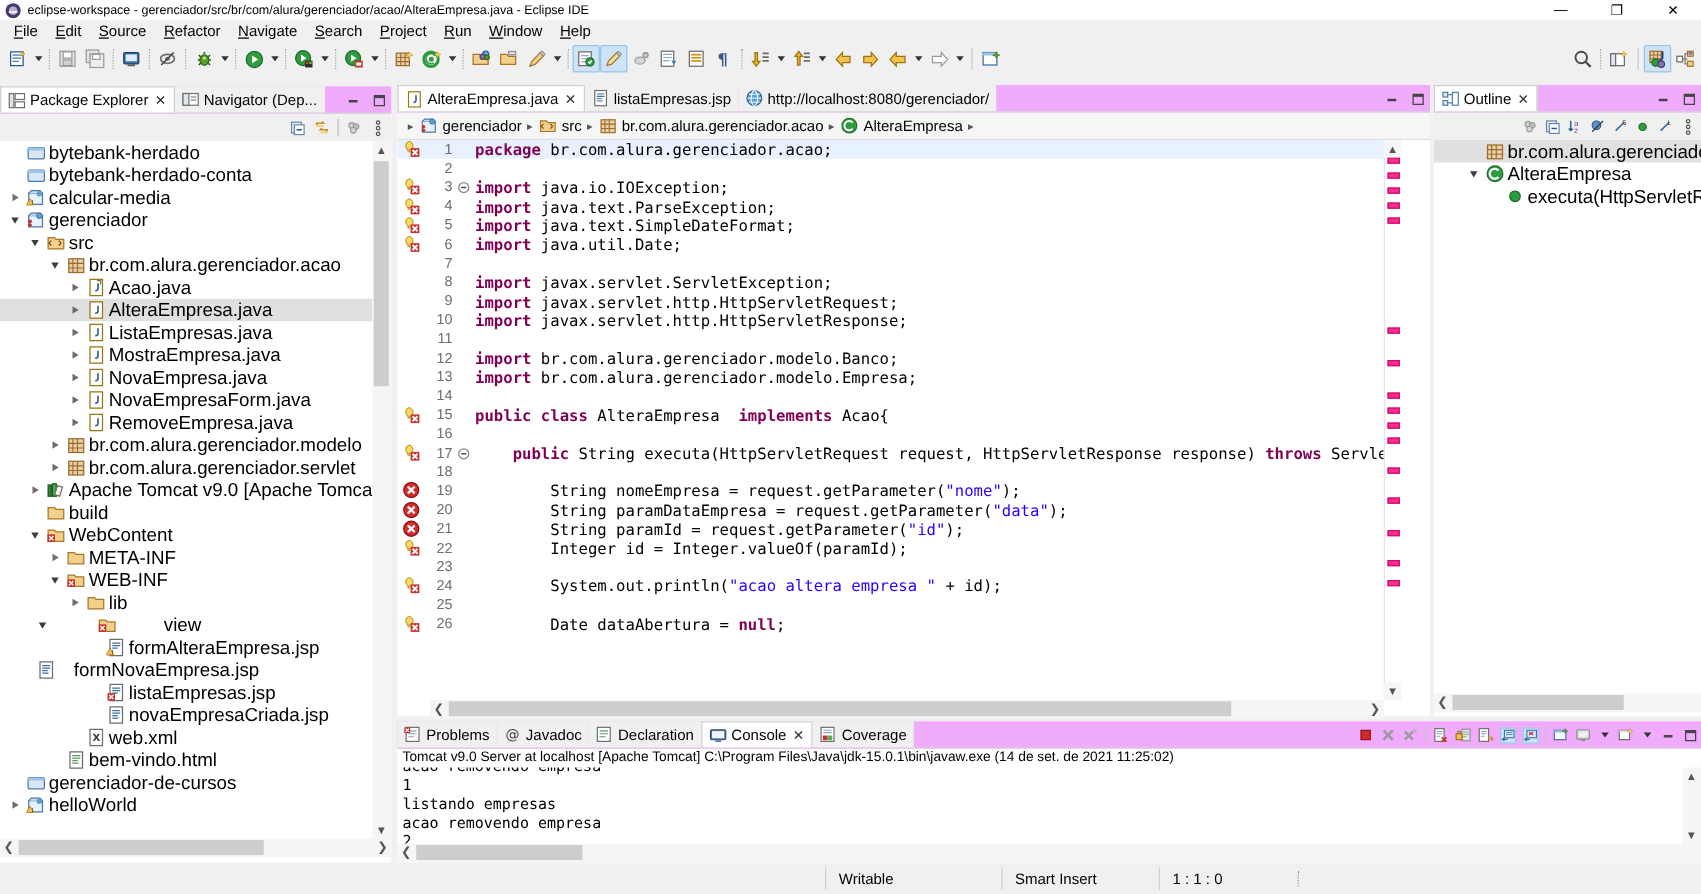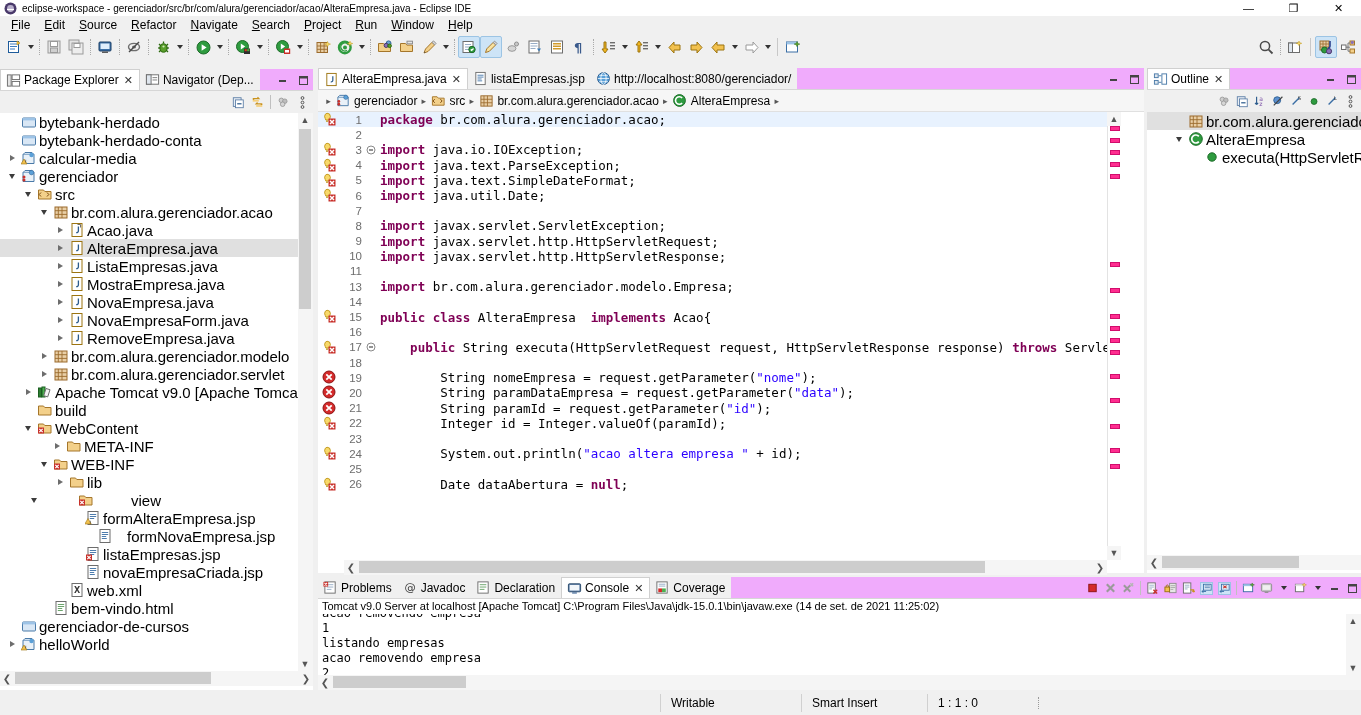--- a/index.html
+++ b/index.html
@@ -660,21 +660,21 @@
             </span>
             <span class="ticon">
               <svg width="16" height="16" viewBox="0 0 16 16">
                 <path d="M1.5 13V4h5l1.3 1.5h6.2V13z" fill="#f3d08a" stroke="#a5762a"></path>
                 <rect x="1" y="7.5" width="6" height="6" fill="#c8302a"></rect>
                 <path d="M2.3 8.8l3.4 3.4M5.7 8.8l-3.4 3.4" stroke="#fff" stroke-width="1.2"></path>
               </svg>
             </span>
             <span class="tlabel">WebContent</span>
           </div>
-          <div class="trow" style="padding-left: 49px; text-align: center;">
+          <div class="trow" style="padding-left: 36px; text-align: center;">
             <span class="tw">
               <span class="chev r"></span>
             </span>
             <span class="ticon">
               <svg width="16" height="16" viewBox="0 0 16 16">
                 <path d="M1.5 13V4h5l1.3 1.5h6.2V13z" fill="#f3d08a" stroke="#a5762a"></path>
               </svg>
             </span>
             <span class="tlabel">META-INF</span>
           </div>
@@ -720,21 +720,21 @@
             <span class="ticon">
               <svg width="16" height="16" viewBox="0 0 16 16">
                 <rect x="3" y="1.5" width="10" height="13" fill="#fff" stroke="#6d6d6d"></rect>
                 <path d="M4.8 4.5h6.4M4.8 6.5h6.4M4.8 8.5h4.4" stroke="#3a6ea5" stroke-width=".9"></path>
                 <path d="M3 8.5l3.2 5.5H-0.2z" fill="#f2c14e" stroke="#9c7410" stroke-width=".6"></path>
                 <text x="4.2" y="13.5" font-size="4.5" fill="#000" font-family="DejaVu Sans">!</text>
               </svg>
             </span>
             <span class="tlabel">formAlteraEmpresa.jsp</span>
           </div>
-          <div class="trow" style="padding-left: 68px; gap: 12px;">
+          <div class="trow" style=" gap: 12px;">
             <span class="tw"></span>
             <span class="ticon">
               <svg width="16" height="16" viewBox="0 0 16 16">
                 <rect x="3" y="1.5" width="10" height="13" fill="#fff" stroke="#6d6d6d"></rect>
                 <path d="M4.8 4.5h6.4M4.8 6.5h6.4M4.8 8.5h4.4M4.8 10.5h5" stroke="#3a6ea5" stroke-width=".9"></path>
               </svg>
             </span>
             <span class="tlabel">formNovaEmpresa.jsp</span>
           </div>
           <div class="trow" style="padding-left: 68px;">
@@ -943,20 +943,21 @@
                   <path d="M5 1.2a3.4 3.4 0 013.4 3.4c0 1.5-1.2 2.2-1.2 3.4H3.8C3.8 6.8 2.6 6.1 2.6 4.6A3.4 3.4 0 015 1.2z" fill="#f8d96b" stroke="#b88a00" stroke-width=".8"></path>
                   <rect x="4" y="8.4" width="2.2" height="1.5" fill="#c8a43a"></rect>
                   <rect x="6.5" y="6.5" width="7" height="7" fill="#c8302a"></rect>
                   <path d="M8 8l4 4M12 8l-4 4" stroke="#fff" stroke-width="1.5"></path>
                 </svg></span></span><span class="lnum">6</span><span class="fold"></span><span class="ctext"><span class="kw">import</span> java.util.Date;</span></div>
           <div class="cline"><span class="gutter"></span><span class="lnum">7</span><span class="fold"></span><span class="ctext"></span></div>
           <div class="cline"><span class="gutter"></span><span class="lnum">8</span><span class="fold"></span><span class="ctext"><span class="kw">import</span> javax.servlet.ServletException;</span></div>
           <div class="cline"><span class="gutter"></span><span class="lnum">9</span><span class="fold"></span><span class="ctext"><span class="kw">import</span> javax.servlet.http.HttpServletRequest;</span></div>
           <div class="cline"><span class="gutter"></span><span class="lnum">10</span><span class="fold"></span><span class="ctext"><span class="kw">import</span> javax.servlet.http.HttpServletResponse;</span></div>
           <div class="cline"><span class="gutter"></span><span class="lnum">11</span><span class="fold"></span><span class="ctext"></span></div>
+          <div class="cline"><span class="gutter"></span><span class="lnum">12</span><span class="fold"></span><span class="ctext"><span class="kw">import</span> br.com.alura.gerenciador.modelo.Banco;</span></div>
           <div class="cline"><span class="gutter"></span><span class="lnum">13</span><span class="fold"></span><span class="ctext"><span class="kw">import</span> br.com.alura.gerenciador.modelo.Empresa;</span></div>
           <div class="cline"><span class="gutter"></span><span class="lnum">14</span><span class="fold"></span><span class="ctext"></span></div>
           <div class="cline"><span class="gutter"><span style="position:absolute;left:4px;top:0;"><svg width="16" height="14" viewBox="0 0 16 14">
                   <path d="M5 1.2a3.4 3.4 0 013.4 3.4c0 1.5-1.2 2.2-1.2 3.4H3.8C3.8 6.8 2.6 6.1 2.6 4.6A3.4 3.4 0 015 1.2z" fill="#f8d96b" stroke="#b88a00" stroke-width=".8"></path>
                   <rect x="4" y="8.4" width="2.2" height="1.5" fill="#c8a43a"></rect>
                   <rect x="6.5" y="6.5" width="7" height="7" fill="#c8302a"></rect>
                   <path d="M8 8l4 4M12 8l-4 4" stroke="#fff" stroke-width="1.5"></path>
                 </svg></span></span><span class="lnum">15</span><span class="fold"></span><span class="ctext"><span class="kw">public</span> <span class="kw">class</span> AlteraEmpresa  <span class="kw">implements</span> Acao{</span></div>
           <div class="cline"><span class="gutter"></span><span class="lnum">16</span><span class="fold"></span><span class="ctext"></span></div>
           <div class="cline"><span class="gutter"><span style="position:absolute;left:4px;top:0;"><svg width="16" height="14" viewBox="0 0 16 14">

